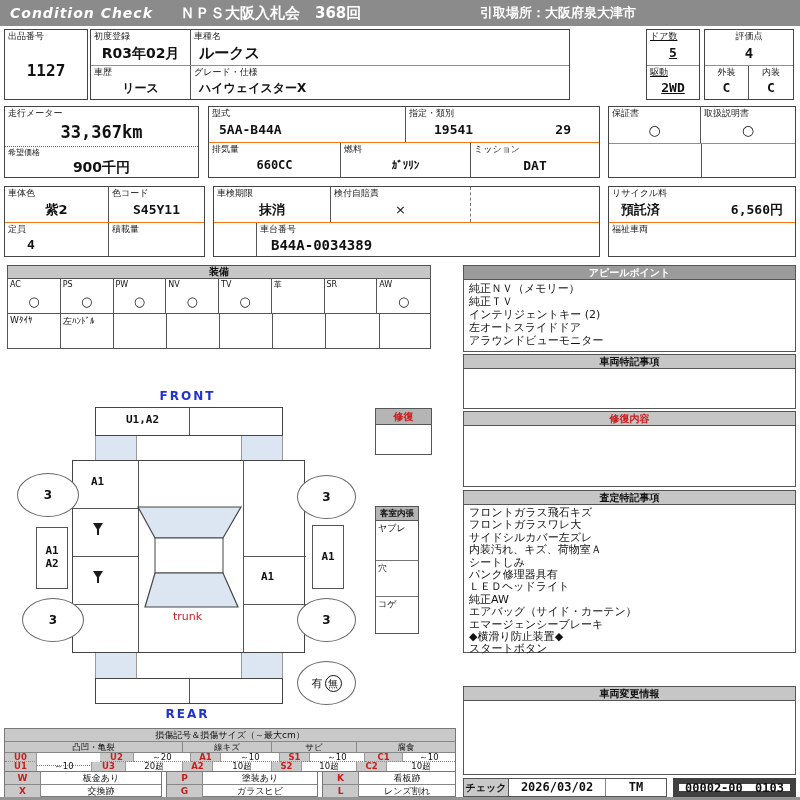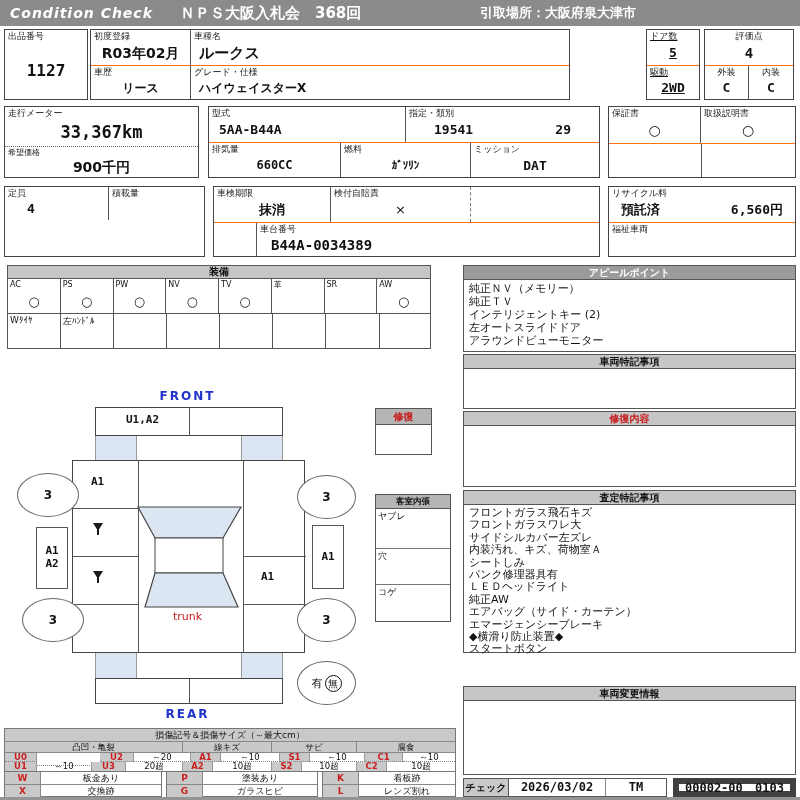--- a/index.html
+++ b/index.html
@@ -187,20 +187,30 @@
         <div class="val" style="font-size:14px;font-weight:normal;">○</div>
       </div>
     </div>
     <div class="row" style="height:33px;">
       <div class="br" style="width:92px;"></div>
       <div style="flex:1;"></div>
     </div>
   </div>
 
   <div class="box" style="left:4px;top:186px;width:201px;height:71px;">
+    <div class="row bb" style="height:36px;">
+      <div class="cellv br" style="width:104px;">
+        <span class="lbl">車体色</span>
+        <div class="val">紫2</div>
+      </div>
+      <div class="cellv" style="flex:1;">
+        <span class="lbl">色コード</span>
+        <div class="val mono">S45Y11</div>
+      </div>
+    </div>
     <div class="row" style="height:33px;">
       <div class="cellv br" style="width:104px;">
         <span class="lbl">定員</span>
         <div class="val mono" style="justify-content:flex-start;padding-left:22px;">4</div>
       </div>
       <div class="cellv" style="flex:1;">
         <span class="lbl">積載量</span>
         <div class="val"></div>
       </div>
     </div>
@@ -387,21 +397,21 @@
   </div>
 
   <div class="wheel" style="left:297px;top:661px;width:57px;height:42px;font-weight:normal;font-size:11px;gap:2px;">
     <span>有</span>
     <span class="circled" style="font-size:10px;">無</span>
   </div>
 
   <div class="mini-box" style="left:375px;top:408px;width:57px;height:47px;">
     <div class="mini-head" style="height:15px;font-size:10px;line-height:15px;color:#c81e1e;">修復</div>
   </div>
-  <div class="mini-box" style="left:375px;top:494px;width:76px;height:128px;">
+  <div class="mini-box" style="left:375px;top:506px;width:44px;height:128px;">
     <div class="mini-head" style="height:13px;font-size:8.5px;line-height:13px;">客室内張</div>
     <div style="height:39px;font-size:9px;padding:1px 2px;box-sizing:border-box;">ヤブレ</div>
     <div style="height:36px;font-size:9px;padding:1px 2px;border-top:1px solid #777;box-sizing:border-box;">穴</div>
     <div style="height:38px;font-size:9px;padding:1px 2px;border-top:1px solid #777;box-sizing:border-box;">コゲ</div>
   </div>
 
   <div class="abs" id="legend1">
     <div class="lg-title">損傷記号＆損傷サイズ（～最大cm）</div>
     <div class="lg-groups">
       <div class="lg-group" style="width:178px;">凸凹・亀裂</div>

